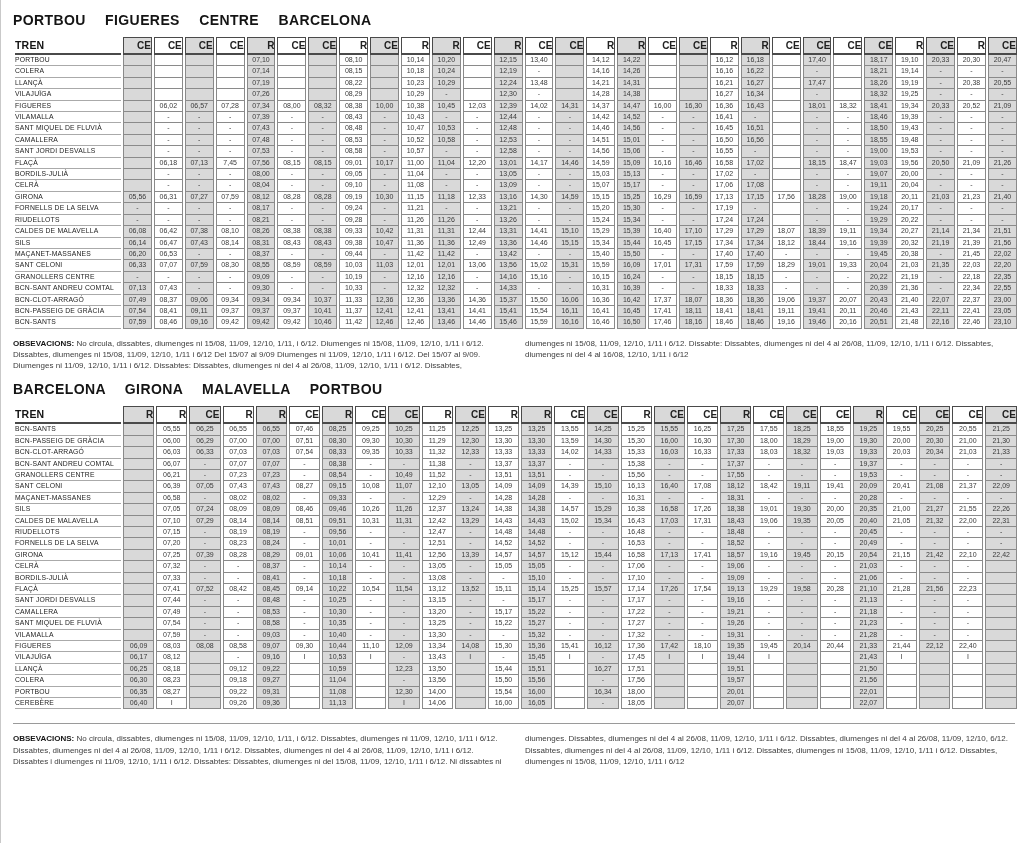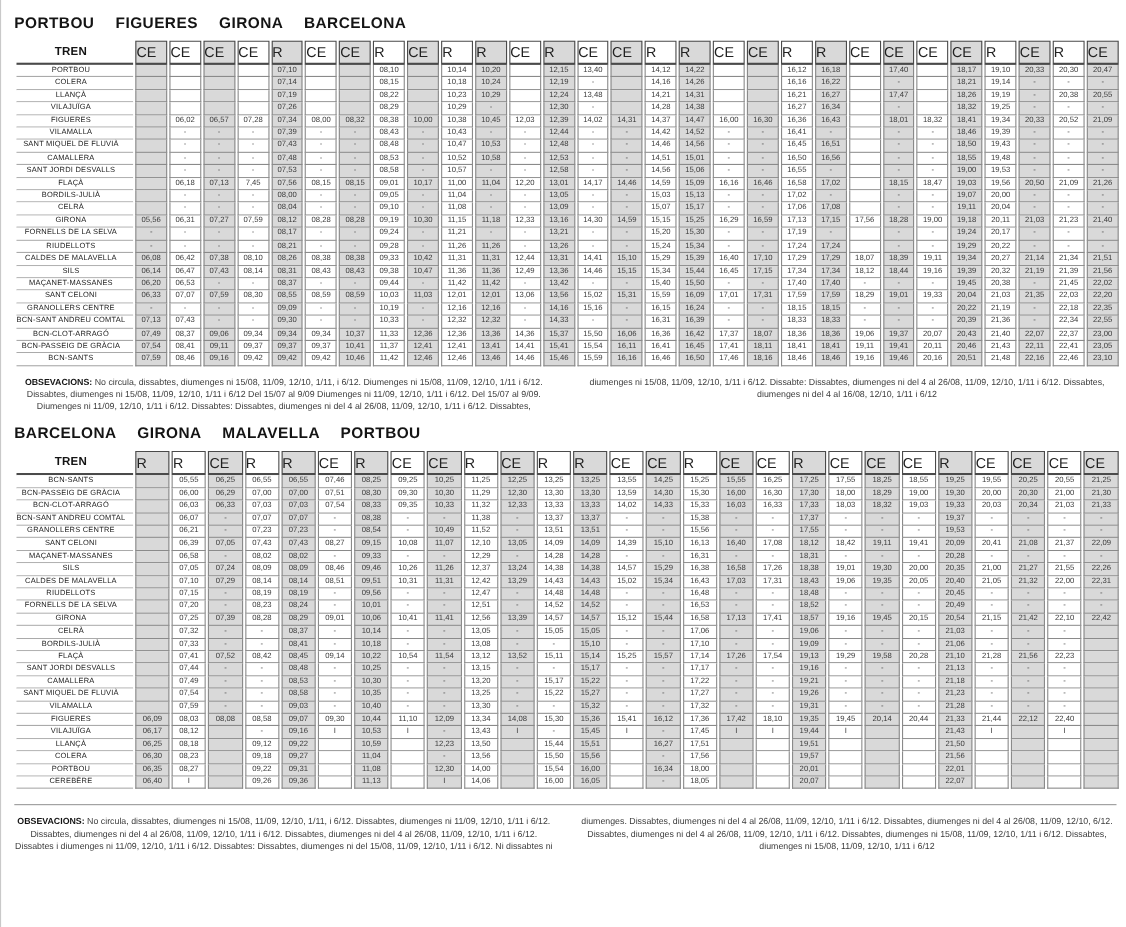--- a/index.html
+++ b/index.html
@@ -1,37 +1,37 @@
 <!DOCTYPE html>
 <html><head>
 <meta charset="utf-8">
 <style>
   html,body{margin:0;padding:0;background:#ffffff;}
   body{width:1024px;height:843px;font-family:"Liberation Sans",sans-serif;position:relative;overflow:hidden;}
   .page{padding:4px 6px 0 12px;border-left:1px solid #c9c9c9;min-height:843px;box-sizing:border-box;}
   .route-title{font-size:14px;font-weight:bold;color:#141414;letter-spacing:.4px;word-spacing:15px;margin:8px 0 9px 0;font-family:"Liberation Sans",sans-serif;}
   table.tt{border-collapse:separate;border-spacing:2px 0;width:1006px;table-layout:fixed;margin:0 0 6px 0;}
   table.tt th,table.tt td{box-sizing:border-box;overflow:hidden;white-space:nowrap;}
-  table.tt th{border:1px solid #4a4a4a;border-bottom:2px solid #4a4a4a;font-size:13px;font-weight:normal;color:#222;text-align:left;padding:2px 0 2px 0;background:#fff;}
+  table.tt th{border:1px solid #4a4a4a;border-bottom:2px solid #4a4a4a;font-size:10px;font-weight:bold;color:#222;text-align:right;padding:2px 0 2px 0;background:#fff;}
   table.tt td{border:1px solid #8a8a8a;border-top:none;font-size:7px;color:#3a3a3a;text-align:center;padding:0;height:10.4px;line-height:10.4px;background:#fff;}
-  table.tt .lbl{border:none;border-bottom:1px solid #aaa;background:#fff !important;text-align:center;padding-right:7px;font-size:6.8px;color:#222;letter-spacing:.2px;}
+  table.tt .lbl{border:none;border-bottom:1px solid #aaa;background:#fff !important;text-align:left;padding-right:7px;font-size:6.8px;color:#222;letter-spacing:.2px;}
   table.tt th.lbl{font-size:10.5px;font-weight:bold;border:none;border-bottom:2px solid #4a4a4a;color:#141414;}
   table.tt .sh{background:#d9d9d9;}
-  .obs{width:1002px;column-count:2;column-gap:22px;font-size:8px;line-height:1.4;color:#3c3c3c;margin:9px 0 10px 0;text-align:center;}
+  .obs{width:1002px;column-count:2;column-gap:22px;font-size:8px;line-height:1.4;color:#3c3c3c;margin:9px 0 10px 0;text-align:left;}
   .obs .obs-label{font-weight:bold;color:#141414;}
   .obs.ruled{border-top:1px solid #9a9a9a;padding-top:9px;margin-top:14px;}
   .sect{margin-bottom:2px;}
 </style>
 </head>
 <body>
 
 <div class="page">
 
   <section class="sect">
-    <div class="route-title">PORTBOU FIGUERES GIRONA BARCELONA</div>
+    <div class="route-title">PORTBOU FIGUERES CENTRE BARCELONA</div>
     <table class="tt">
         <colgroup>
           <col style="width: 106px;">
         </colgroup>
         <thead>
           <tr>
             <th class="lbl">TREN</th>
             <th class="sh">CE</th>
             <th>CE</th>
             <th class="sh">CE</th>

